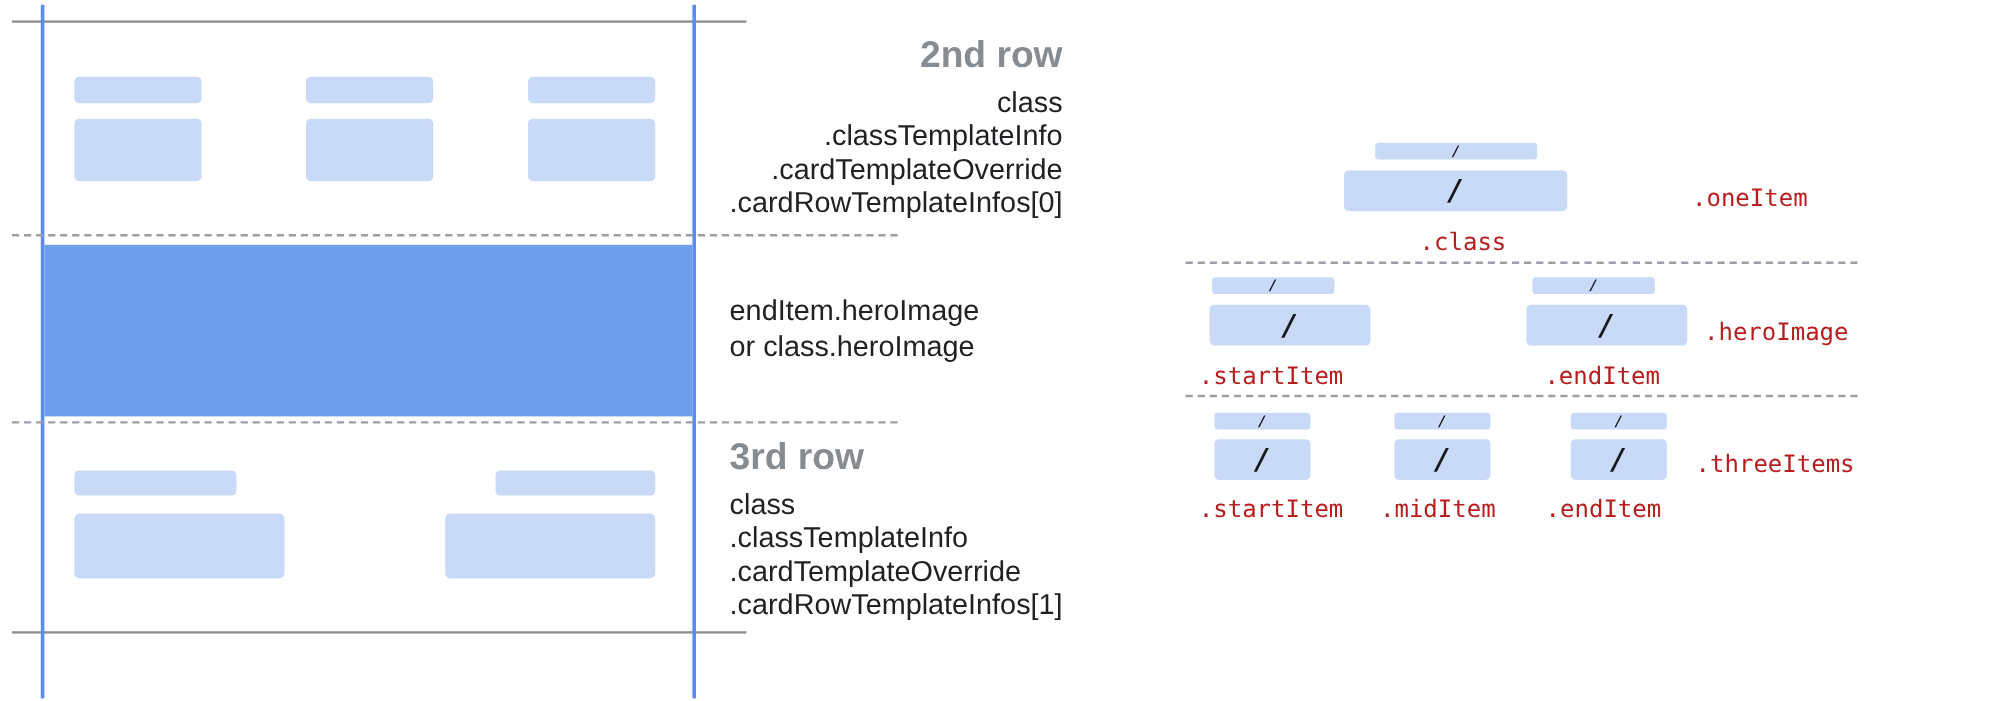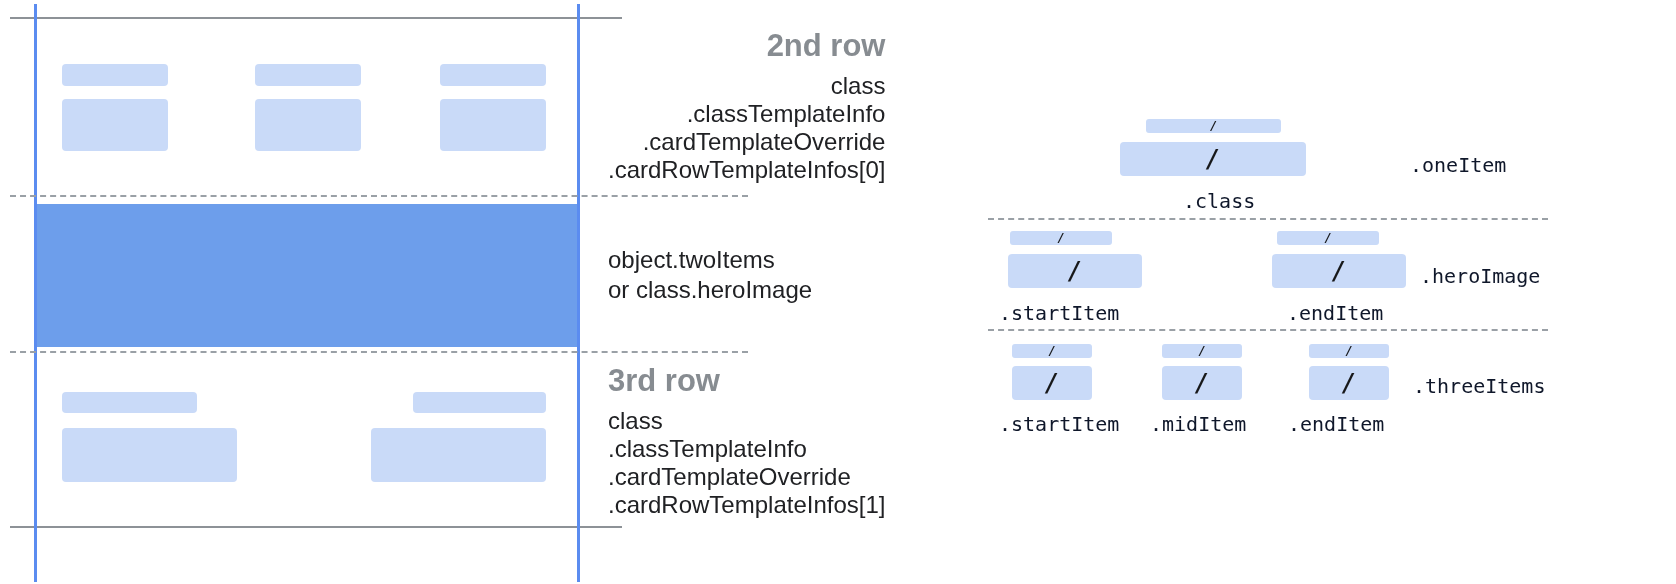--- a/index.html
+++ b/index.html
@@ -47,21 +47,21 @@
     line-height: 28px;
     color: #202124;
     white-space: pre;
   }
   .anno.hero-anno .code { line-height: 30px; }
 
   .mono {
     position: absolute;
     font-family: "DejaVu Sans Mono", monospace;
     font-size: 20px;
-    color: #0f172a;
+    color: #b91c1c;
     white-space: pre;
   }
 </style>
 </head>
 <body>
 
 <div id="canvas">
 
   <div class="hline" style="left:10px; top:17px; width:612px;"></div>
   <div class="hline" style="left:10px; top:526px; width:612px;"></div>
@@ -87,21 +87,21 @@
 
   <div class="anno" style="left:608px; top:28px;text-align:right;">
     <div class="title">2nd row</div>
     <div class="code">class</div>
     <div class="code">.classTemplateInfo</div>
     <div class="code">.cardTemplateOverride</div>
     <div class="code">.cardRowTemplateInfos[0]</div>
   </div>
 
   <div class="anno hero-anno" style="left:608px; top:245px;">
-    <div class="code">object.twoItems</div>
+    <div class="code">endItem.heroImage</div>
     <div class="code">or class.heroImage</div>
   </div>
 
   <div class="anno" style="left:608px; top:363px;">
     <div class="title">3rd row</div>
     <div class="code">class</div>
     <div class="code">.classTemplateInfo</div>
     <div class="code">.cardTemplateOverride</div>
     <div class="code">.cardRowTemplateInfos[1]</div>
   </div>

